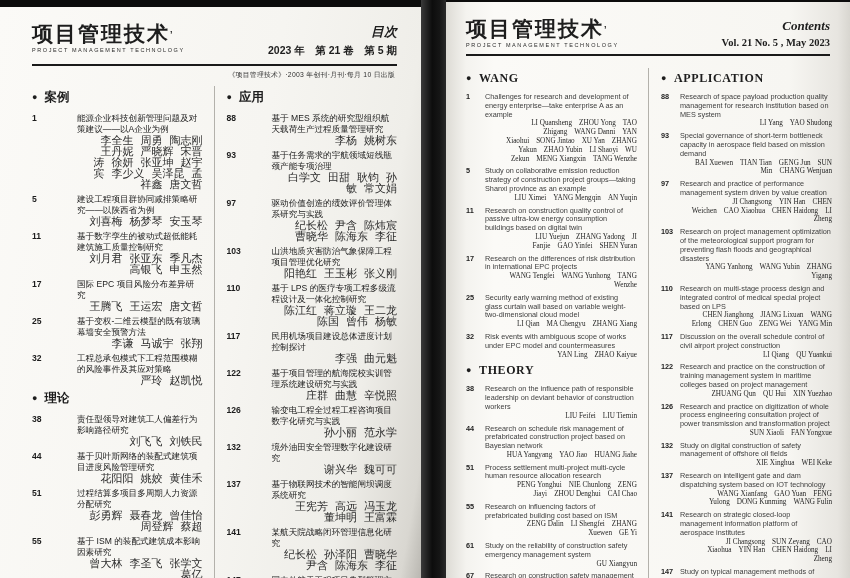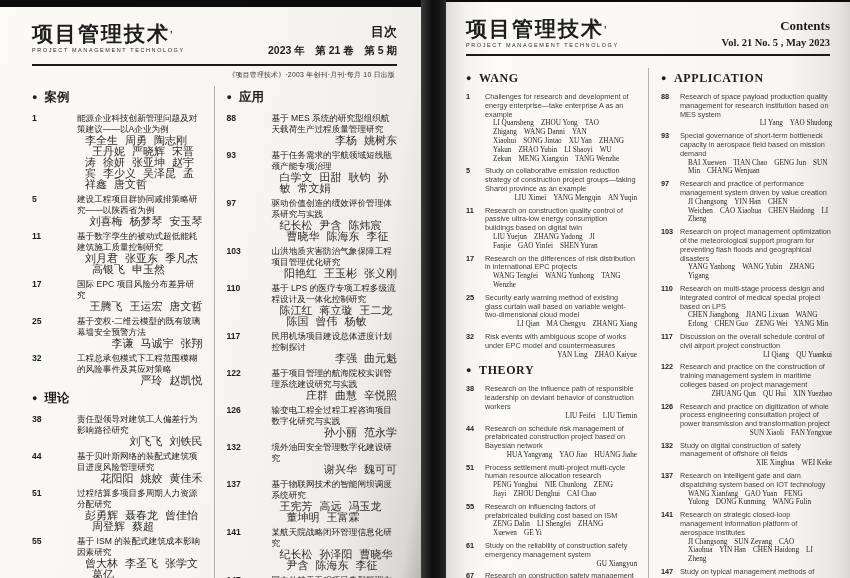--- a/index.html
+++ b/index.html
@@ -22,21 +22,21 @@
     position:absolute;left:421px;top:0;width:25px;height:578px;
     background:linear-gradient(to right,#3a3a3a 0%,#0d0d0d 45%,#161616 75%,#2a2a2a 100%);
   }
   .ph{display:flex;justify-content:space-between;align-items:flex-start;}
   .page-left .ph{padding:16px 24px 0 32px;}
   .page-right .ph{padding:16px 20px 0 20px;}
   .logo-cn{font-size:21px;font-weight:bold;letter-spacing:2px;line-height:22px;white-space:nowrap;}
   .logo-mark{font-size:9px;vertical-align:top;}
   .logo-sub{font-size:5.5px;letter-spacing:1.6px;color:#2a2a2a;margin-top:2px;white-space:nowrap;}
   .corner{text-align:right;}
-  .corner-label{font-size:13px;font-weight:bold;}
+  .corner-label{font-size:13px;font-weight:bold;font-style:italic;}
   .corner-info{font-size:10.5px;font-weight:bold;margin-top:3px;white-space:nowrap;}
   .page-right .corner{font-family:"Liberation Serif",serif;margin-left:34px;}
   .rule{border-bottom:2.5px solid #1a1a1a;}
   .page-left .rule{margin:6px 24px 0 32px;}
   .page-right .rule{margin:6px 20px 0 20px;}
   .pubinfo{text-align:right;font-size:6.8px;color:#2f2f2f;padding:4px 26px 0 0;letter-spacing:0.3px;}
   .columns{display:flex;align-items:stretch;}
   .page-left .columns{padding:6px 24px 0 32px;}
   .page-right .columns{padding:12px 18px 0 20px;}
   .col{flex:1;min-width:0;}
@@ -46,21 +46,21 @@
   .cn .section-head{font-size:12.5px;}
   .en .section-head{font-family:"Liberation Serif",serif;font-size:12px;letter-spacing:0.6px;}
   .entry{display:flex;margin-bottom:4px;}
   .entry-num{flex-shrink:0;font-weight:bold;}
   .cn .entry-num{width:20px;font-size:8.6px;line-height:11px;}
   .en .entry-num{width:19px;font-size:7.3px;line-height:8.8px;}
   .entry-body{flex:1;min-width:0;display:flex;flex-wrap:wrap;}
   .cn .entry-body{font-size:8.6px;line-height:11px;color:#1b1b1b;margin-left:25px;}
   .en .entry-body{font-size:7.3px;line-height:8.8px;color:#3d3d3d;}
   .entry-title{max-width:100%;}
-  .entry-authors{margin-left:auto;padding-left:8px;}
+  .entry-authors{margin-left:auto;text-align:right;padding-left:8px;}
   .cn .entry-authors{font-size:11px;color:#2b2b2b;}
   .en .entry-authors{font-family:"Liberation Serif",serif;font-size:7.2px;color:#1f1f1f;}
   .cn .author + .author{margin-left:7px;}
   .en .author + .author{margin-left:7px;}
   .shadow{position:absolute;pointer-events:none;}
   .top-shade{left:0;top:0;width:850px;height:7px;background:#0c0c0c;}
 </style>
 </head>
 <body>
 
@@ -400,21 +400,21 @@
             <span class="entry-num">88</span>
             <div class="entry-body">
               <span class="entry-title">Research of space payload production quality management for research institution based on MES system</span>
               <span class="entry-authors"><span class="author">LI Yang</span><span class="author">YAO Shudong</span></span>
             </div>
           </div>
           <div class="entry">
             <span class="entry-num">93</span>
             <div class="entry-body">
               <span class="entry-title">Special governance of short-term bottleneck capacity in aerospace field based on mission demand</span>
-              <span class="entry-authors"><span class="author">BAI Xuewen</span><span class="author">TIAN Chao</span><span class="author">GENG Jun</span><span class="author">SUN Min</span><span class="author">CHANG Wenjuan</span></span>
+              <span class="entry-authors"><span class="author">BAI Xuewen</span><span class="author">TIAN Tian</span><span class="author">GENG Jun</span><span class="author">SUN Min</span><span class="author">CHANG Wenjuan</span></span>
             </div>
           </div>
           <div class="entry">
             <span class="entry-num">97</span>
             <div class="entry-body">
               <span class="entry-title">Research and practice of performance management system driven by value creation</span>
               <span class="entry-authors"><span class="author">JI Changsong</span><span class="author">YIN Han</span><span class="author">CHEN Weichen</span><span class="author">CAO Xiaohua</span><span class="author">CHEN Haidong</span><span class="author">LI Zheng</span></span>
             </div>
           </div>
           <div class="entry">

